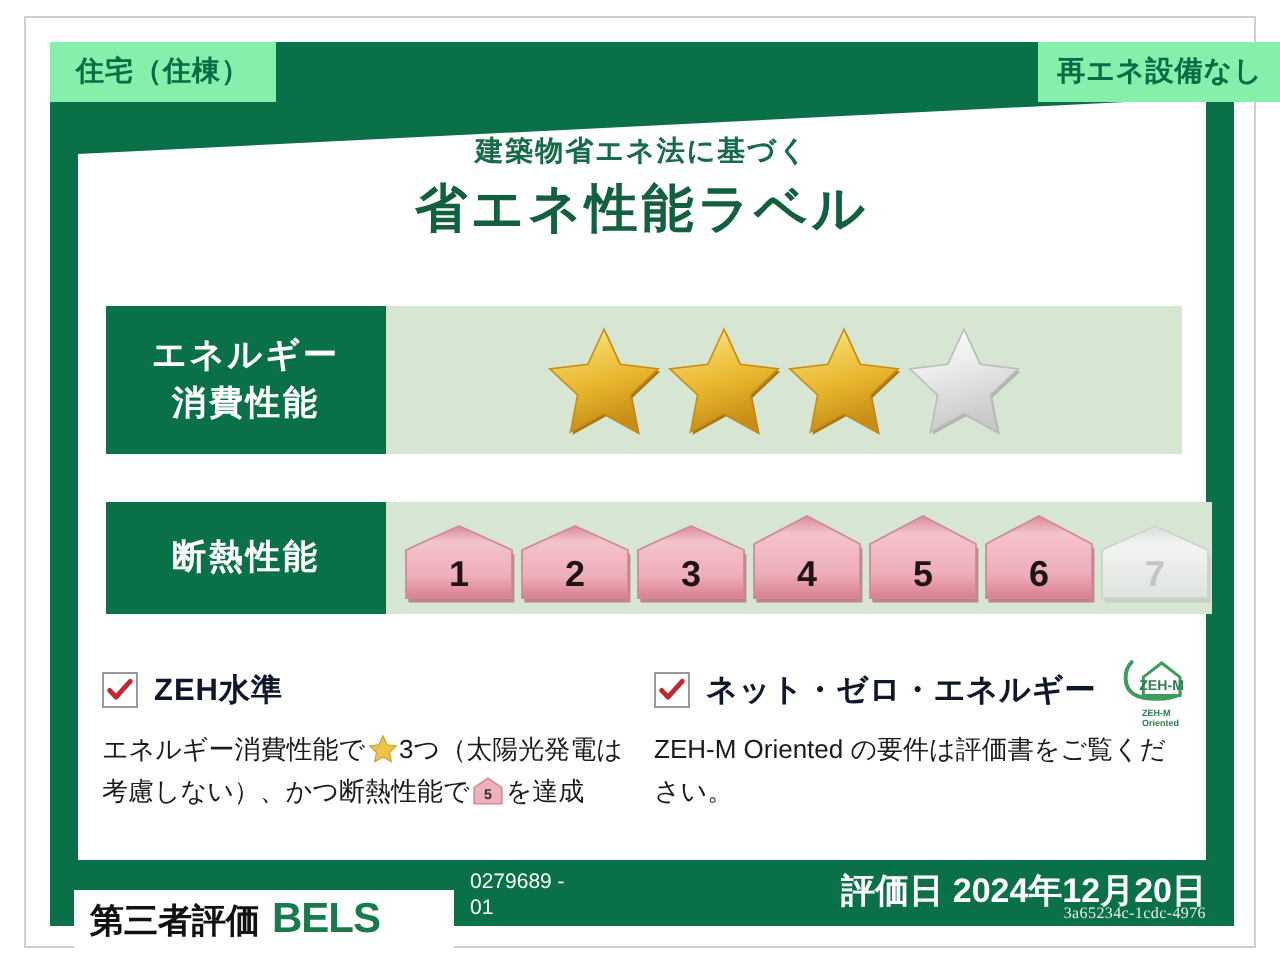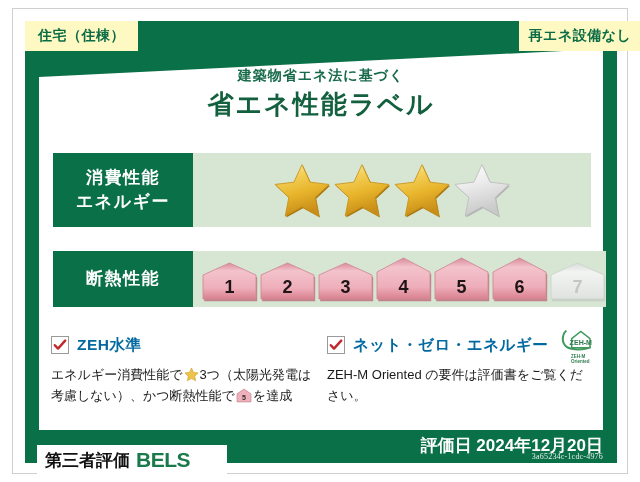--- a/index.html
+++ b/index.html
@@ -32,21 +32,21 @@
     position: absolute;
     left: 26px; top: 40px;
     width: 564px; height: 381px;
     background: #ffffff;
     clip-path: polygon(0 28px, 100% 0, 100% 100%, 0 100%);
   }
 
   
   .tag {
     position: absolute;
-    background: #fef9c3;
+    background: #86efac;
     color: #0a6b45;
     font-weight: bold;
     font-size: 14px;
     letter-spacing: .5px;
     display: flex;
     align-items: center;
     justify-content: center;
     z-index: 6;
   }
   #tag-left  { left: 12px;  top: 12px; width: 113px; height: 30px; }
@@ -132,21 +132,21 @@
     height: 24px;
   }
   .checkbox {
     width: 18px; height: 18px;
     border: 1px solid #9a9a9a;
     background: #fff;
     flex: 0 0 18px;
     display: flex; align-items: center; justify-content: center;
   }
   .note-title {
-    color: #0369a1;
+    color: #0f172a;
     font-weight: bold;
     font-size: 15.5px;
     letter-spacing: .5px;
     white-space: nowrap;
   }
   .note-body {
     margin-top: 7px;
     color: #1a1a1a;
     font-size: 13px;
     line-height: 21px;
@@ -223,22 +223,22 @@
   <div class="tag" id="tag-left">住宅（住棟）</div>
   <div class="tag" id="tag-right">再エネ設備なし</div>
 
   <div class="title-wrap">
     <div class="title-sub">建築物省エネ法に基づく</div>
     <div class="title-main">省エネ性能ラベル</div>
   </div>
 
   <div class="perf-row" id="row-energy">
     <div class="perf-label">
+      <span>エネルギー</span>
       <span>消費性能</span>
-      <span>エネルギー</span>
     </div>
     <div class="perf-track">
       <div class="stars" id="stars-container">
           <svg width="58" height="56" viewBox="0 0 24 23" class="star-ico">
             <defs>
               <linearGradient id="sg0" x1="0" y1="0" x2="0.3" y2="1">
                 <stop offset="0%" stop-color="#fdf0b8"></stop>
                 <stop offset="30%" stop-color="#f3cf58"></stop>
                 <stop offset="62%" stop-color="#e8b52c"></stop>
                 <stop offset="100%" stop-color="#c98e18"></stop>
@@ -426,20 +426,21 @@
       </span>
     </div>
     <div class="note-body">ZEH-M Oriented の要件は評価書をご覧ください。</div>
   </div>
 
   <div class="footer-band">
     <div class="bels-plate">
       <span class="bels-jp">第三者評価</span>
       <span class="bels-en">BELS</span>
     </div>
+    <div class="bels-num">0279689 - 01</div>
     <div class="eval-date">
       <span>評価日</span>
       <span>2024年12月20日</span>
     </div>
     <div class="eval-id">3a65234c-1cdc-4976</div>
   </div>
 
 </div>
 
 </body></html>

